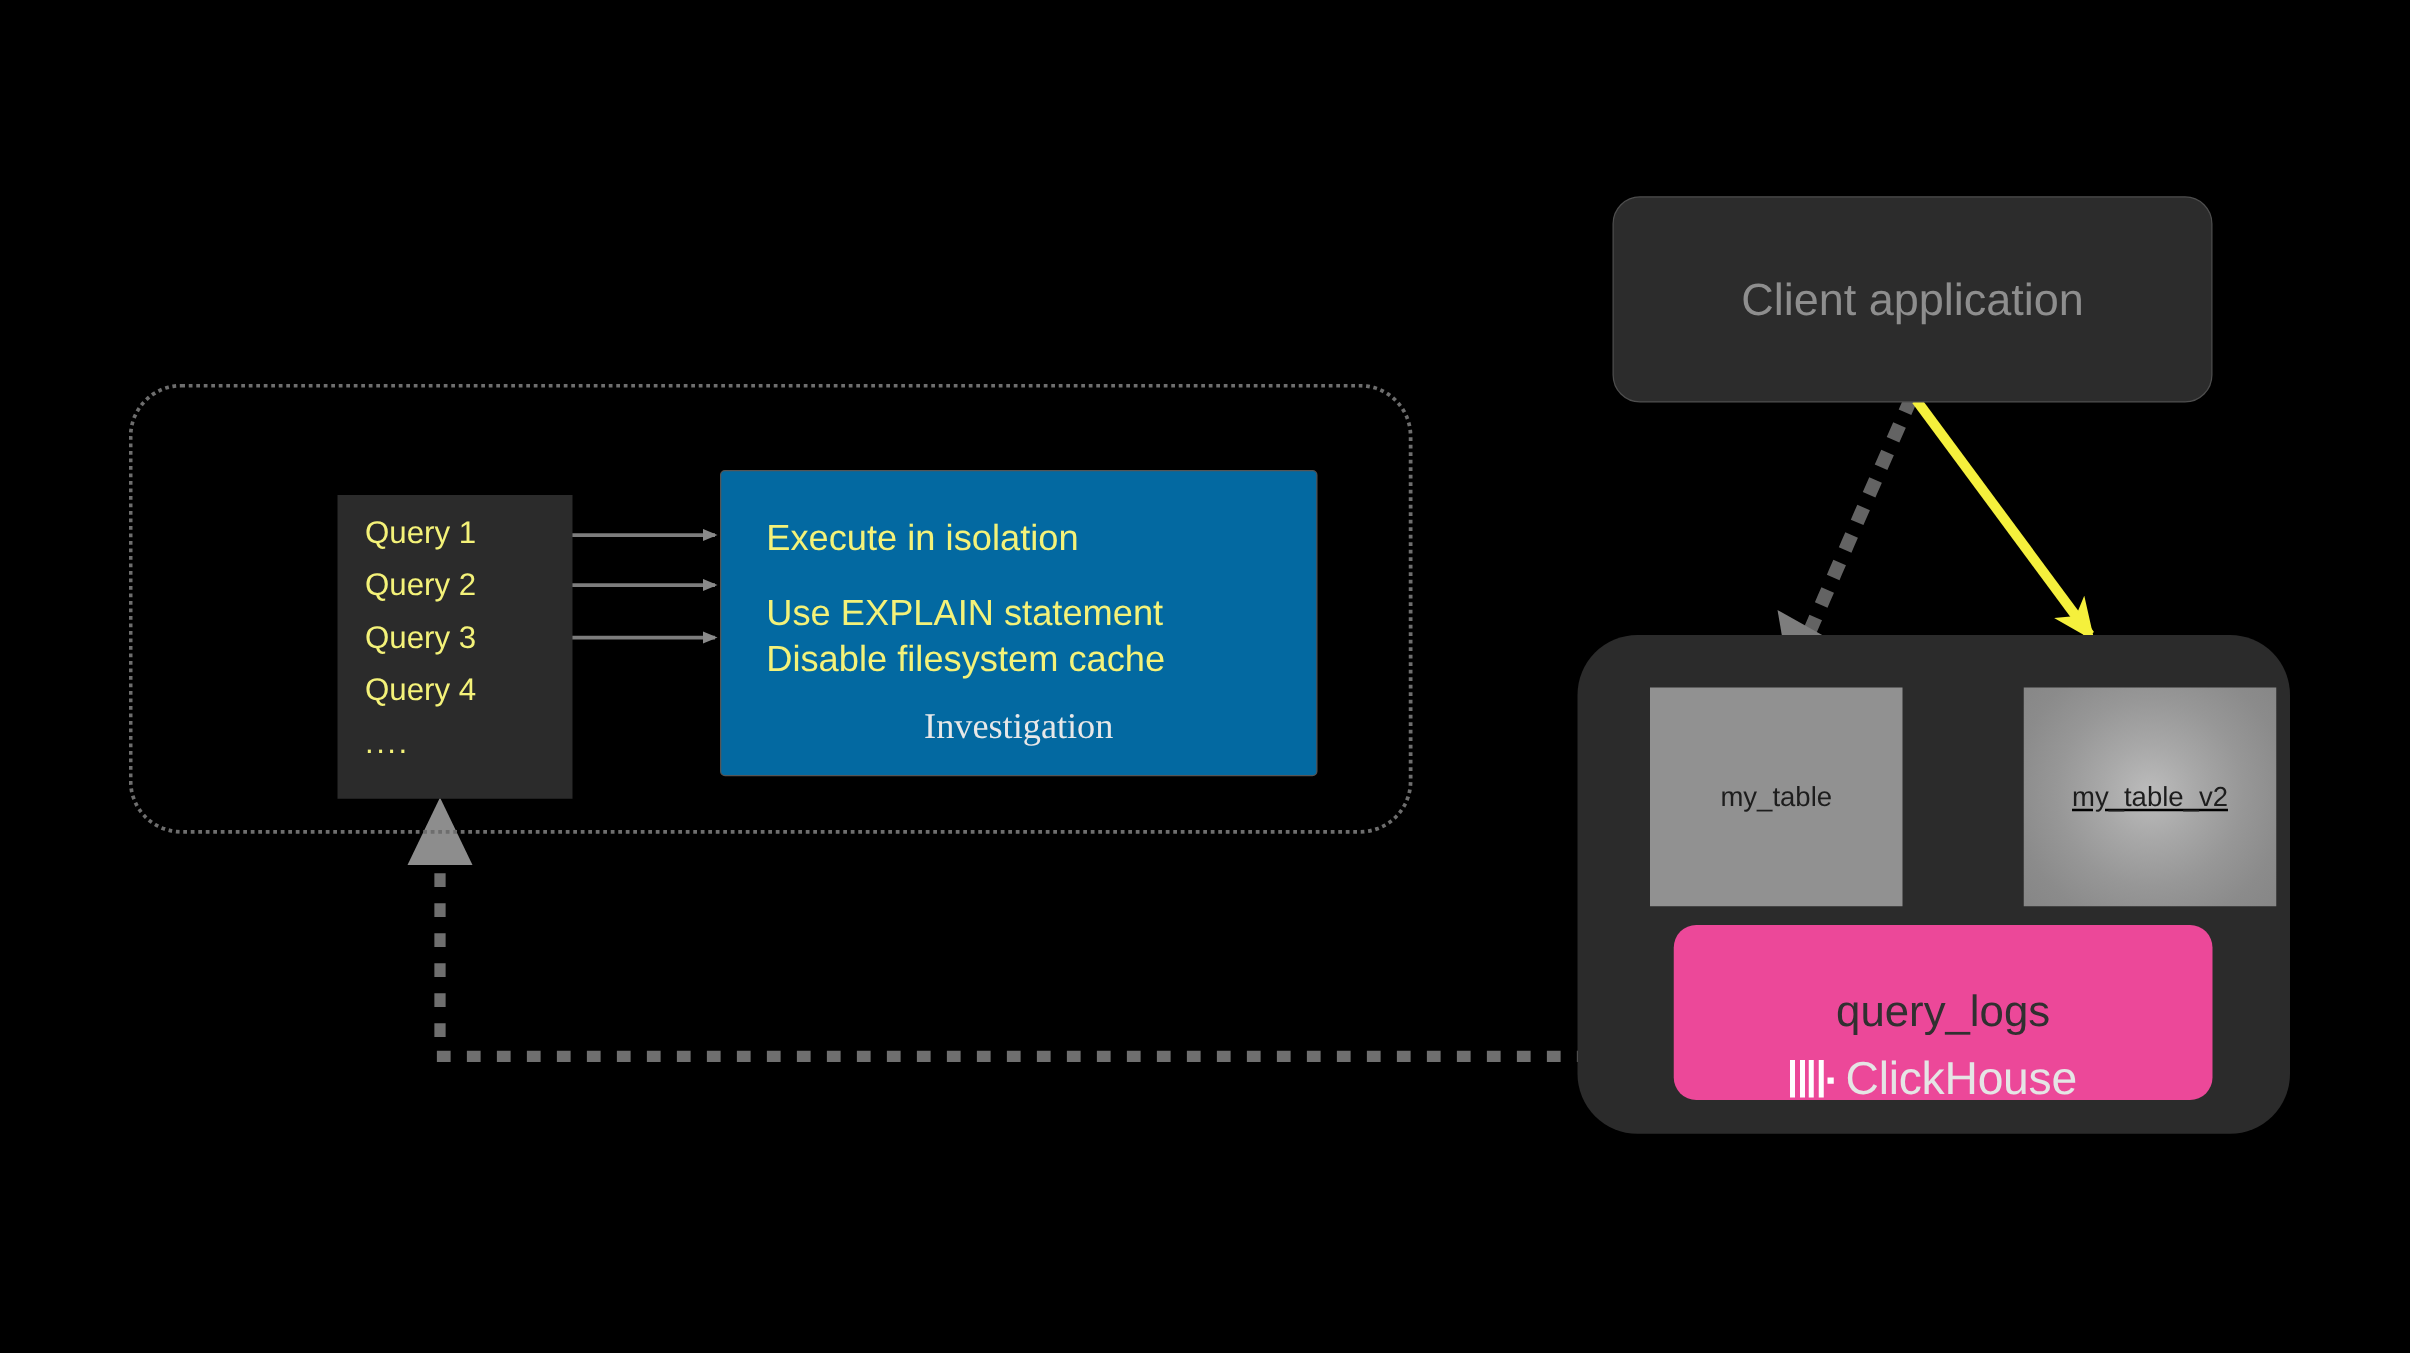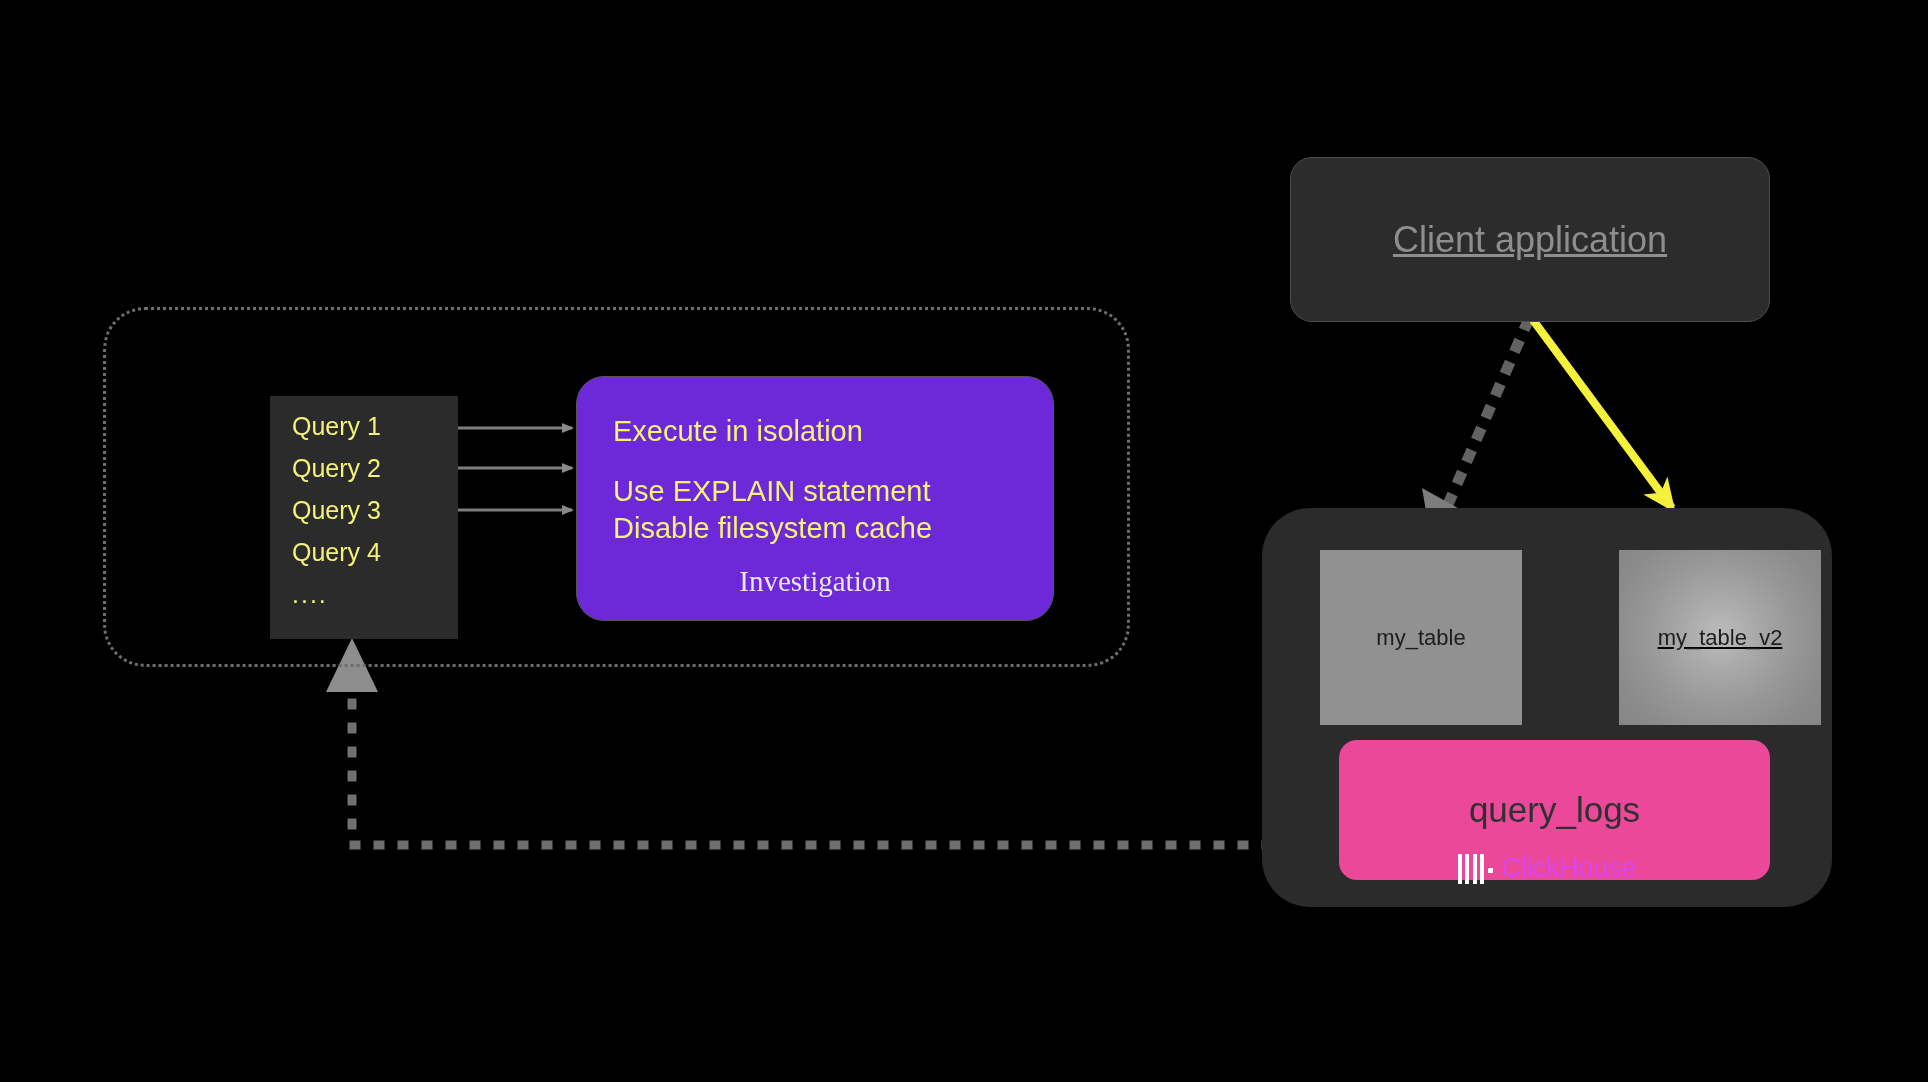--- a/index.html
+++ b/index.html
@@ -62,23 +62,23 @@
     margin-top: 6px;
   }
 
   
   .investigation-box {
     position: absolute;
     left: 576px;
     top: 376px;
     width: 478px;
     height: 245px;
-    background: #6d28d9;
+    background: #0369a1;
     border: 1px solid #555555;
-    border-radius: 28px;
+    border-radius: 4px;
     box-sizing: border-box;
     padding: 36px 0 0 36px;
   }
   .inv-line {
     color: #f4f279;
     font-size: 29px;
     line-height: 1.30;
     white-space: nowrap;
   }
   .inv-line.spaced {
@@ -106,21 +106,20 @@
     border: 1px solid #4e4e4e;
     border-radius: 22px;
     box-sizing: border-box;
     display: flex;
     align-items: center;
     justify-content: center;
   }
   .client-label {
     color: #8e8e8e;
     font-size: 36px;
-    text-decoration: underline;
   }
 
   
   .clickhouse-panel {
     position: absolute;
     left: 1262px;
     top: 508px;
     width: 570px;
     height: 399px;
     background: #2b2b2b;
@@ -189,22 +188,22 @@
     width: 4px;
     height: 30px;
     background: #ffffff;
   }
   .ch-mark i.dot {
     height: 5px;
     width: 5px;
     margin-bottom: 11px;
   }
   .ch-wordmark {
-    color: #d946ef;
-    font-size: 27px;
+    color: #e5e5e5;
+    font-size: 37px;
     letter-spacing: -0.2px;
   }
 </style>
 </head>
 <body>
 
 <div id="canvas">
 
   <svg class="svg-layer" viewBox="0 0 1928 1082" xmlns="http://www.w3.org/2000/svg">
     <defs>

